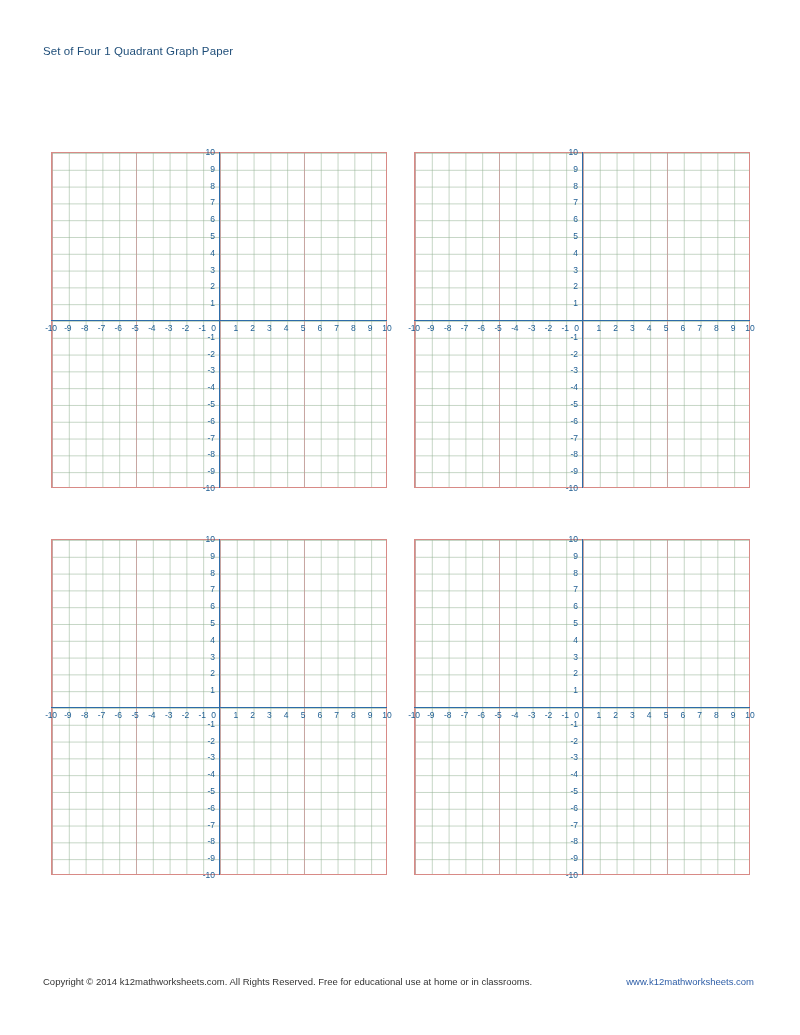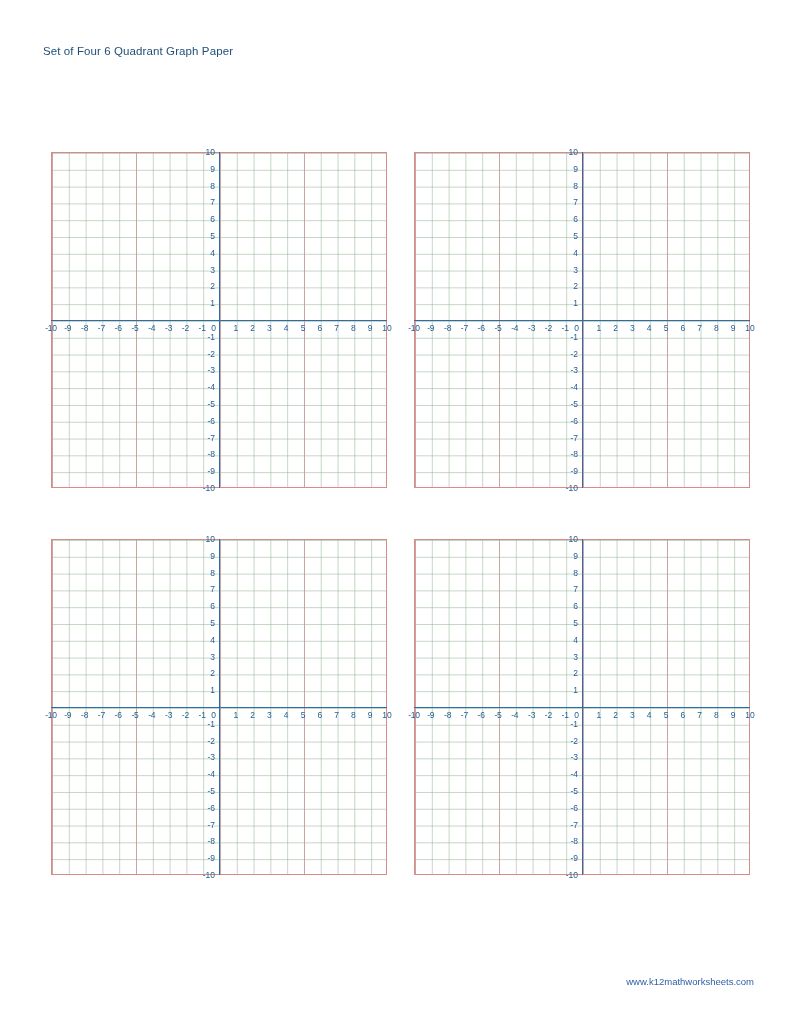--- a/index.html
+++ b/index.html
@@ -144,21 +144,21 @@
     color: #2f5fa8;
     white-space: nowrap;
     text-decoration: none;
   }
 </style>
 </head>
 <body>
 
 <div class="page">
 
-  <div class="worksheet-title">Set of Four 6 Quadrant Graph Paper</div>
+  <div class="worksheet-title">Set of Four 1 Quadrant Graph Paper</div>
 
 
   <div id="graphs-host">
       <div class="grid-wrap" style="left: 51px; top: 152px;">
         <div class="grid-box"></div>
         <div class="axis-v"></div>
         <div class="axis-h"></div>
         <div class="tick x neg" style="left: 0px;">-10</div>
         <div class="tick x neg" style="left: 16.8px;">-9</div>
         <div class="tick x neg" style="left: 33.6px;">-8</div>
@@ -334,15 +334,16 @@
         <div class="tick y" style="top: 235.2px;">-4</div>
         <div class="tick y" style="top: 252px;">-5</div>
         <div class="tick y" style="top: 268.8px;">-6</div>
         <div class="tick y" style="top: 285.6px;">-7</div>
         <div class="tick y" style="top: 302.4px;">-8</div>
         <div class="tick y" style="top: 319.2px;">-9</div>
         <div class="tick y" style="top: 336px;">-10</div>
       </div>
     </div>
 
+  <div class="footer-left">Copyright © 2014  k12mathworksheets.com. All Rights Reserved. Free for educational use at home or in classrooms.</div>
   <a class="footer-right" href="#">www.k12mathworksheets.com</a>
 
 </div>
 
 </body></html>

